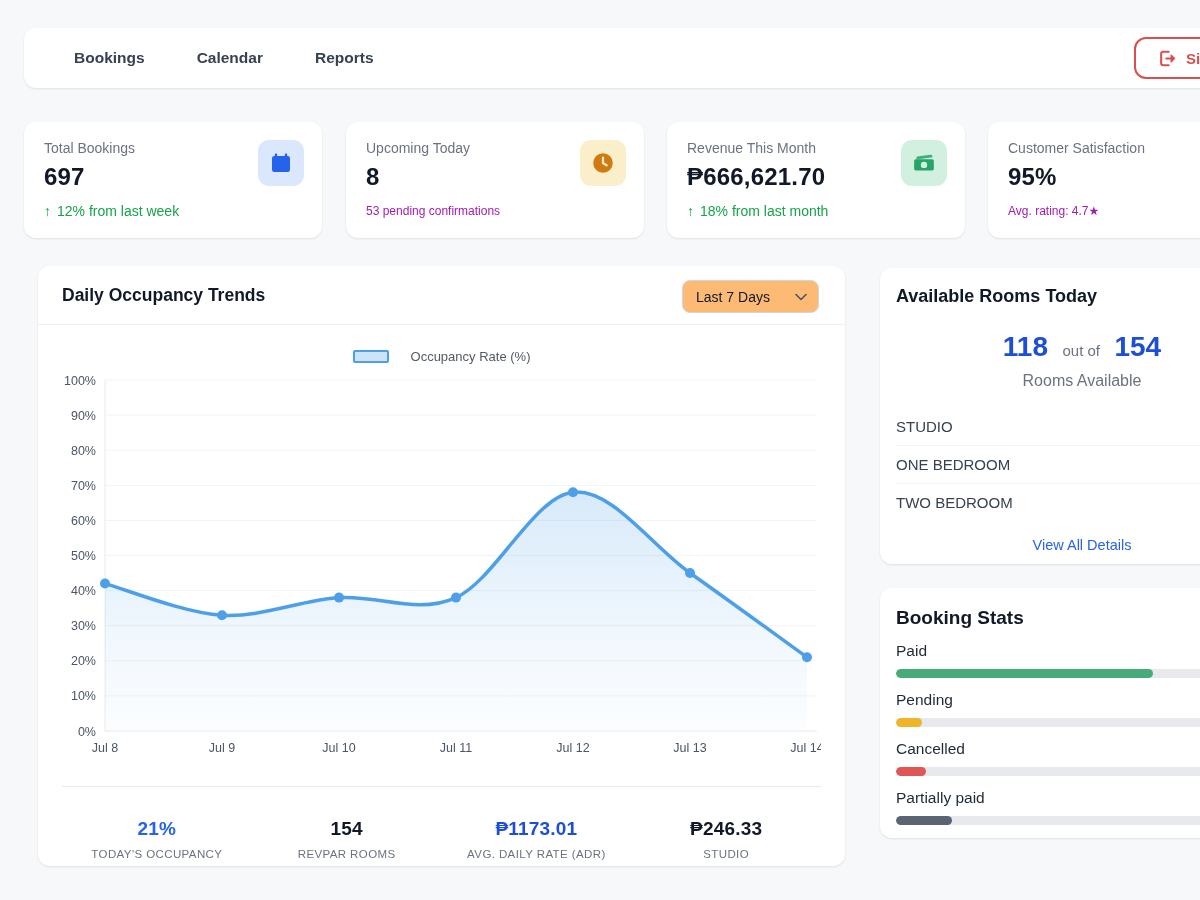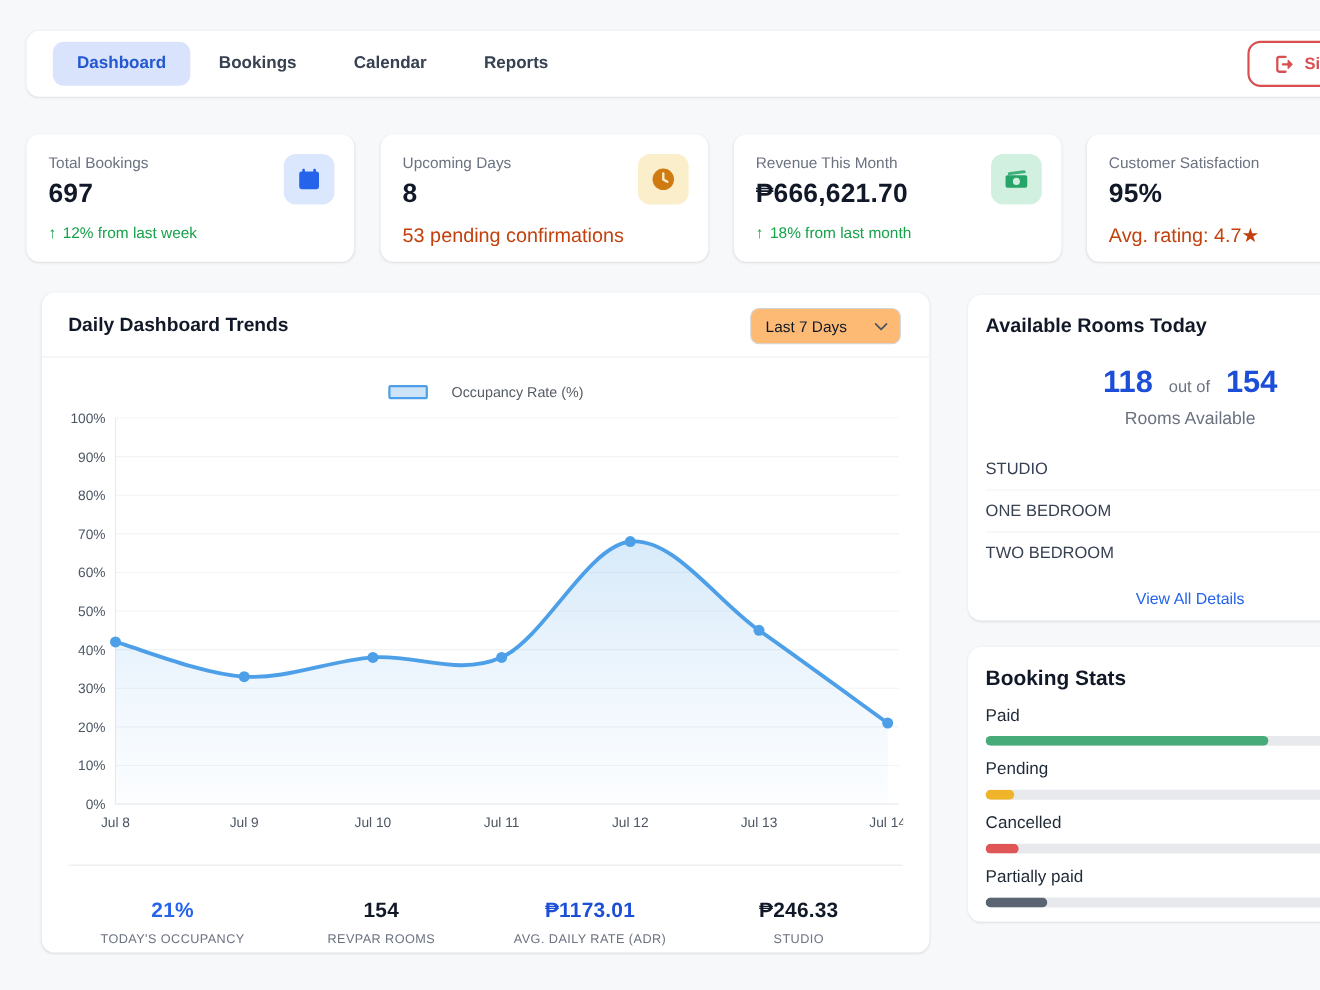--- a/index.html
+++ b/index.html
@@ -26,21 +26,21 @@
     position:absolute;left:1110px;top:9px;height:42px;display:flex;align-items:center;gap:9px;
     padding:0 22px;background:#fff;border:2px solid #d94f4f;border-radius:12px;
     font-family:inherit;font-size:15px;font-weight:700;color:#d94f4f;cursor:pointer;white-space:nowrap;
   }
 
   
   .stat-card{top:122px;width:298px;height:116px;padding:18px 20px;box-sizing:border-box;}
   .stat-title{font-size:14px;color:#6b7280;}
   .stat-value{font-size:24px;font-weight:700;color:#111827;margin-top:7px;letter-spacing:.2px;}
   .stat-delta{font-size:14px;color:#16a34a;margin-top:12px;display:flex;align-items:center;gap:6px;}
-  .stat-sub{font-size:18px;color:#c2410c;margin-top:13px;}
+  .stat-sub{font-size:12px;color:#a21caf;margin-top:13px;}
   .icon-chip{position:absolute;right:18px;top:18px;width:46px;height:46px;border-radius:11px;display:flex;align-items:center;justify-content:center;}
 
   
   .chart-card{left:38px;top:266px;width:807px;height:600px;}
   .chart-header{height:59px;border-bottom:1px solid #eceff3;display:flex;align-items:center;padding:0 24px;box-sizing:border-box;}
   .chart-title{font-size:17.5px;font-weight:700;color:#111827;}
   .range-select{
     position:absolute;right:26px;top:14px;height:33px;min-width:137px;box-sizing:border-box;
     display:flex;align-items:center;justify-content:space-between;gap:14px;padding:0 11px 0 13px;
     background:#fdba74;border:1px solid #d2d6dc;border-radius:8px;font-size:14px;color:#111827;cursor:pointer;
@@ -76,21 +76,20 @@
   .bs-track{height:9px;background:#e8e9ec;border-radius:5px;overflow:hidden;}
   .bs-fill{height:100%;border-radius:5px;}
 </style>
 </head>
 <body>
 
 <div class="viewport">
   <div class="canvas">
 
     <div class="card nav">
-      <button class="nav-tab active">Dashboard</button>
       <button class="nav-tab">Bookings</button>
       <button class="nav-tab">Calendar</button>
       <button class="nav-tab">Reports</button>
       <button class="signout-btn">
         <span style="display:flex;">
           <svg width="19" height="19" viewBox="0 0 24 24" fill="none">
             <path d="M13.5 3.5H6.5A2.5 2.5 0 0 0 4 6v12a2.5 2.5 0 0 0 2.5 2.5h7" stroke="#d94f4f" stroke-width="2.6" stroke-linecap="round"></path>
             <path d="M10.5 12h8" stroke="#d94f4f" stroke-width="2.6" stroke-linecap="round"></path>
             <path d="M16.5 7.5 21 12l-4.5 4.5z" fill="#d94f4f" stroke="#d94f4f" stroke-width="1.4" stroke-linejoin="round"></path>
           </svg>
@@ -109,21 +108,21 @@
       <div class="icon-chip" style="background: rgb(219, 231, 253);">
         <span style="display:flex;">
           <svg width="24" height="24" viewBox="0 0 24 24">
             <path fill="#2563eb" d="M7 2.5c.7 0 1.2.5 1.2 1.2V5h7.6V3.7c0-.7.5-1.2 1.2-1.2s1.2.5 1.2 1.2V5h.6A2.2 2.2 0 0 1 21 7.2v11.6A2.2 2.2 0 0 1 18.8 21H5.2A2.2 2.2 0 0 1 3 18.8V7.2A2.2 2.2 0 0 1 5.2 5h.6V3.7c0-.7.5-1.2 1.2-1.2zM3 9h18v1.6H3z"></path>
           </svg>
         </span>
       </div>
     </div>
 
     <div class="card stat-card" style="left:346px;">
-      <div class="stat-title">Upcoming Days</div>
+      <div class="stat-title">Upcoming Today</div>
       <div class="stat-value">8</div>
       <div class="stat-sub">53 pending confirmations</div>
       <div class="icon-chip" style="background: rgb(250, 238, 203);">
         <span style="display:flex;">
           <svg width="26" height="26" viewBox="0 0 24 24">
             <circle cx="12" cy="12" r="9" fill="#cf7b12"></circle>
             <path d="M12 7v5.2l3.4 1.9" stroke="#faeecb" stroke-width="2" fill="none" stroke-linecap="round"></path>
           </svg>
         </span>
       </div>
@@ -147,21 +146,21 @@
     </div>
 
     <div class="card stat-card" style="left:988px;">
       <div class="stat-title">Customer Satisfaction</div>
       <div class="stat-value">95%</div>
       <div class="stat-sub">Avg. rating: 4.7★</div>
     </div>
 
     <div class="card chart-card">
       <div class="chart-header">
-        <div class="chart-title">Daily Dashboard Trends</div>
+        <div class="chart-title">Daily Occupancy Trends</div>
       </div>
       <div class="range-select">
         <span>Last 7 Days</span>
         <span style="display:flex;">
           <svg width="12" height="8" viewBox="0 0 12 8" fill="none">
               <path d="M1 1.5 6 6.5 11 1.5" stroke="#4b5563" stroke-width="1.6" stroke-linecap="round" stroke-linejoin="round"></path>
             </svg>
         </span>
       </div>
 

